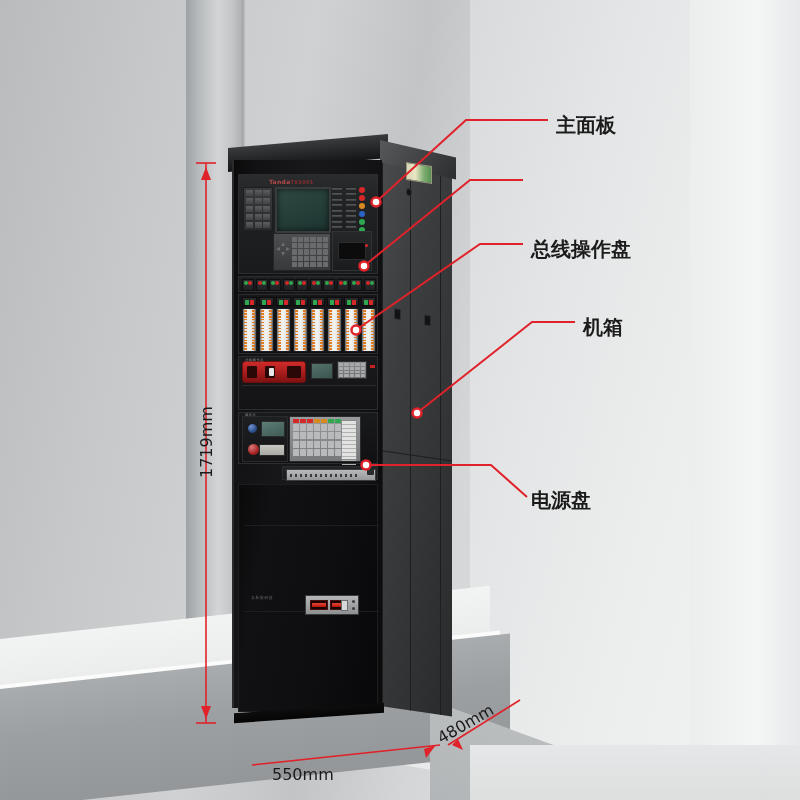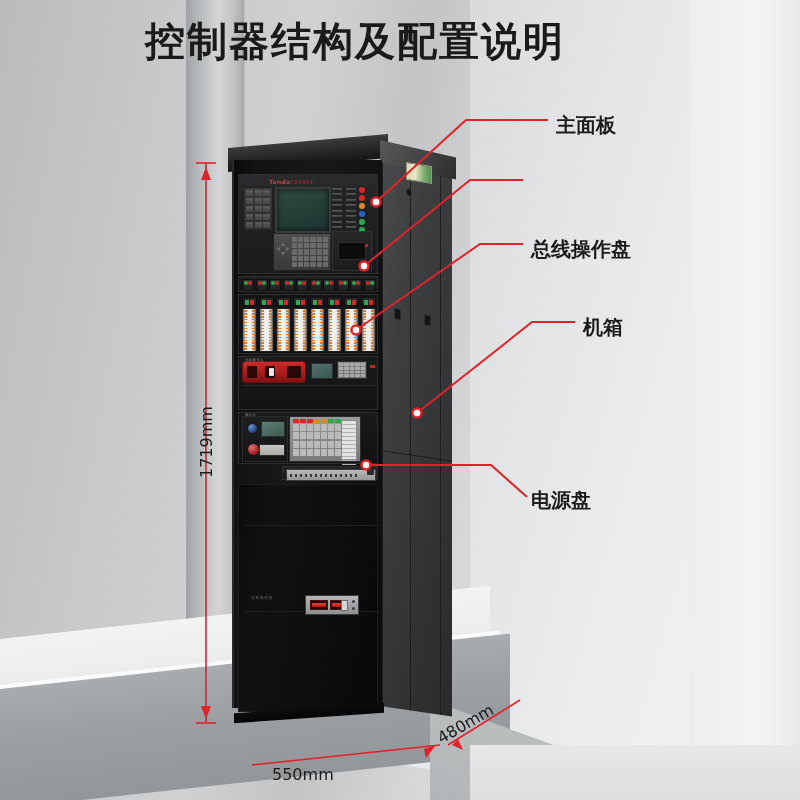--- a/index.html
+++ b/index.html
@@ -871,15 +871,14 @@
 
   <div class="lbl lbl-cn" style="left:556px;top:112px;">主面板</div>
   <div class="lbl lbl-cn" style="left:531px;top:236px;">总线操作盘</div>
   <div class="lbl lbl-cn" style="left:583px;top:314px;">机箱</div>
   <div class="lbl lbl-cn" style="left:531px;top:487px;">电源盘</div>
 
   <div class="dim dim-v" style="left:197px;top:478px;">1719mm</div>
   <div class="dim" style="left:272px;top:765px;">550mm</div>
   <div class="dim" style="left:434px;top:731px;transform:rotate(-30deg);transform-origin:left top;">480mm</div>
 
-  <div id="title-bg">控制器结构及配置说明</div>
 
 </div>
 
 </body></html>

